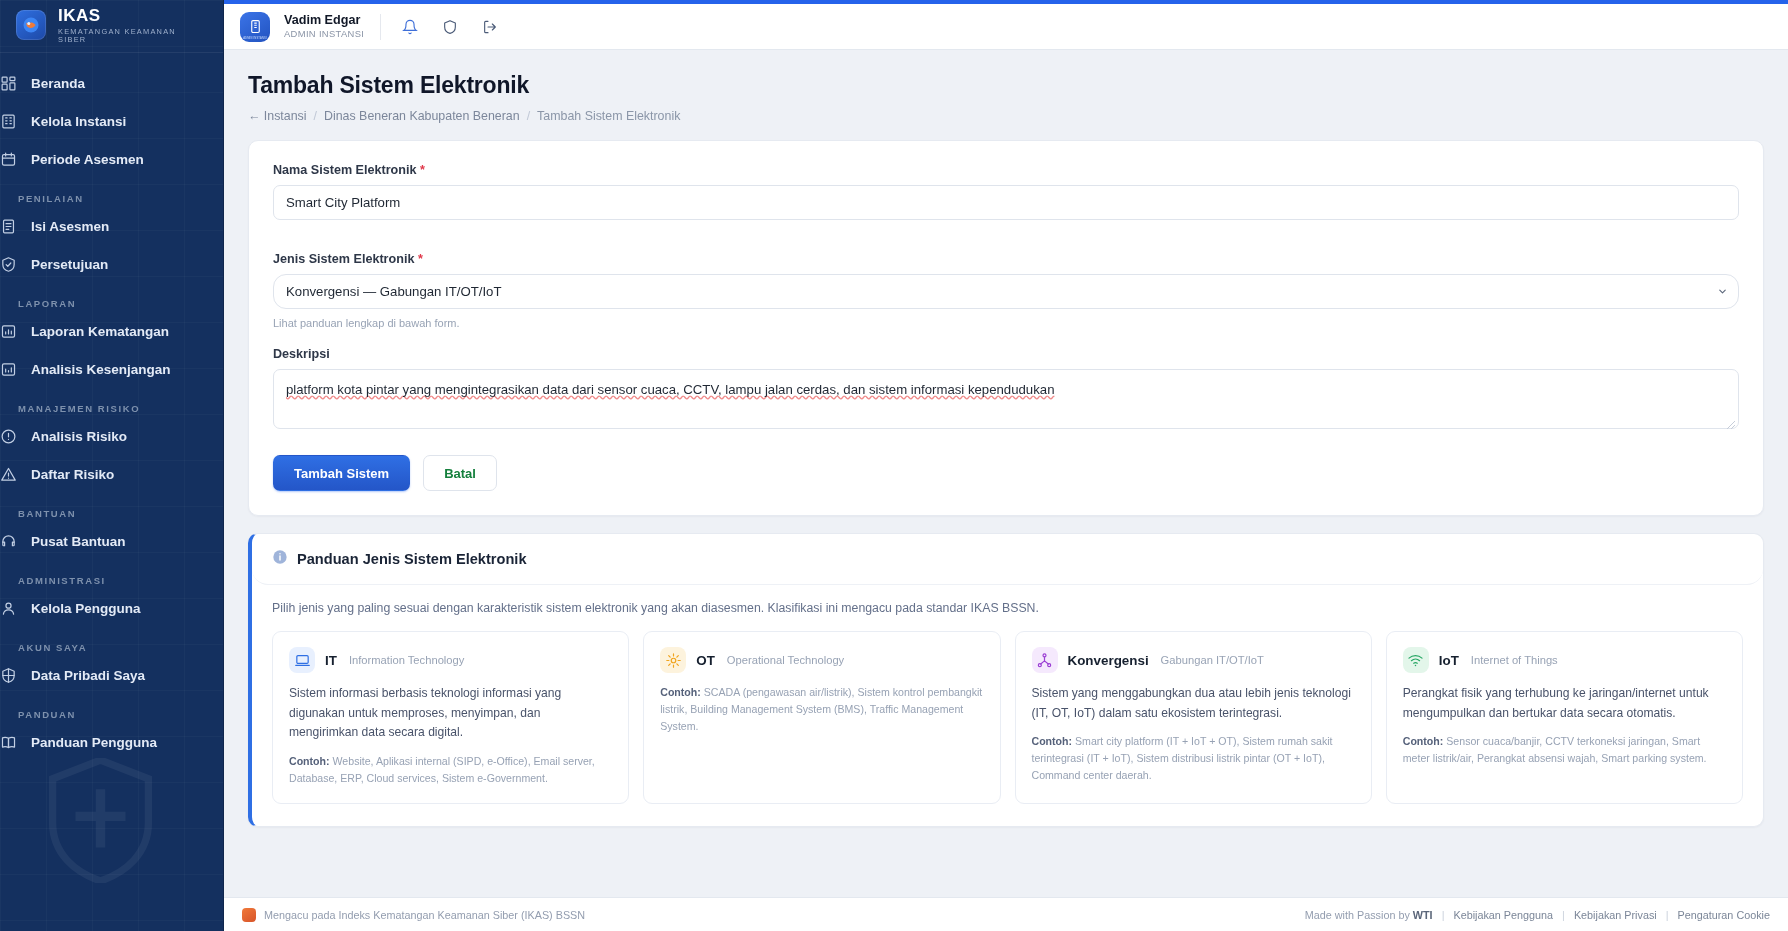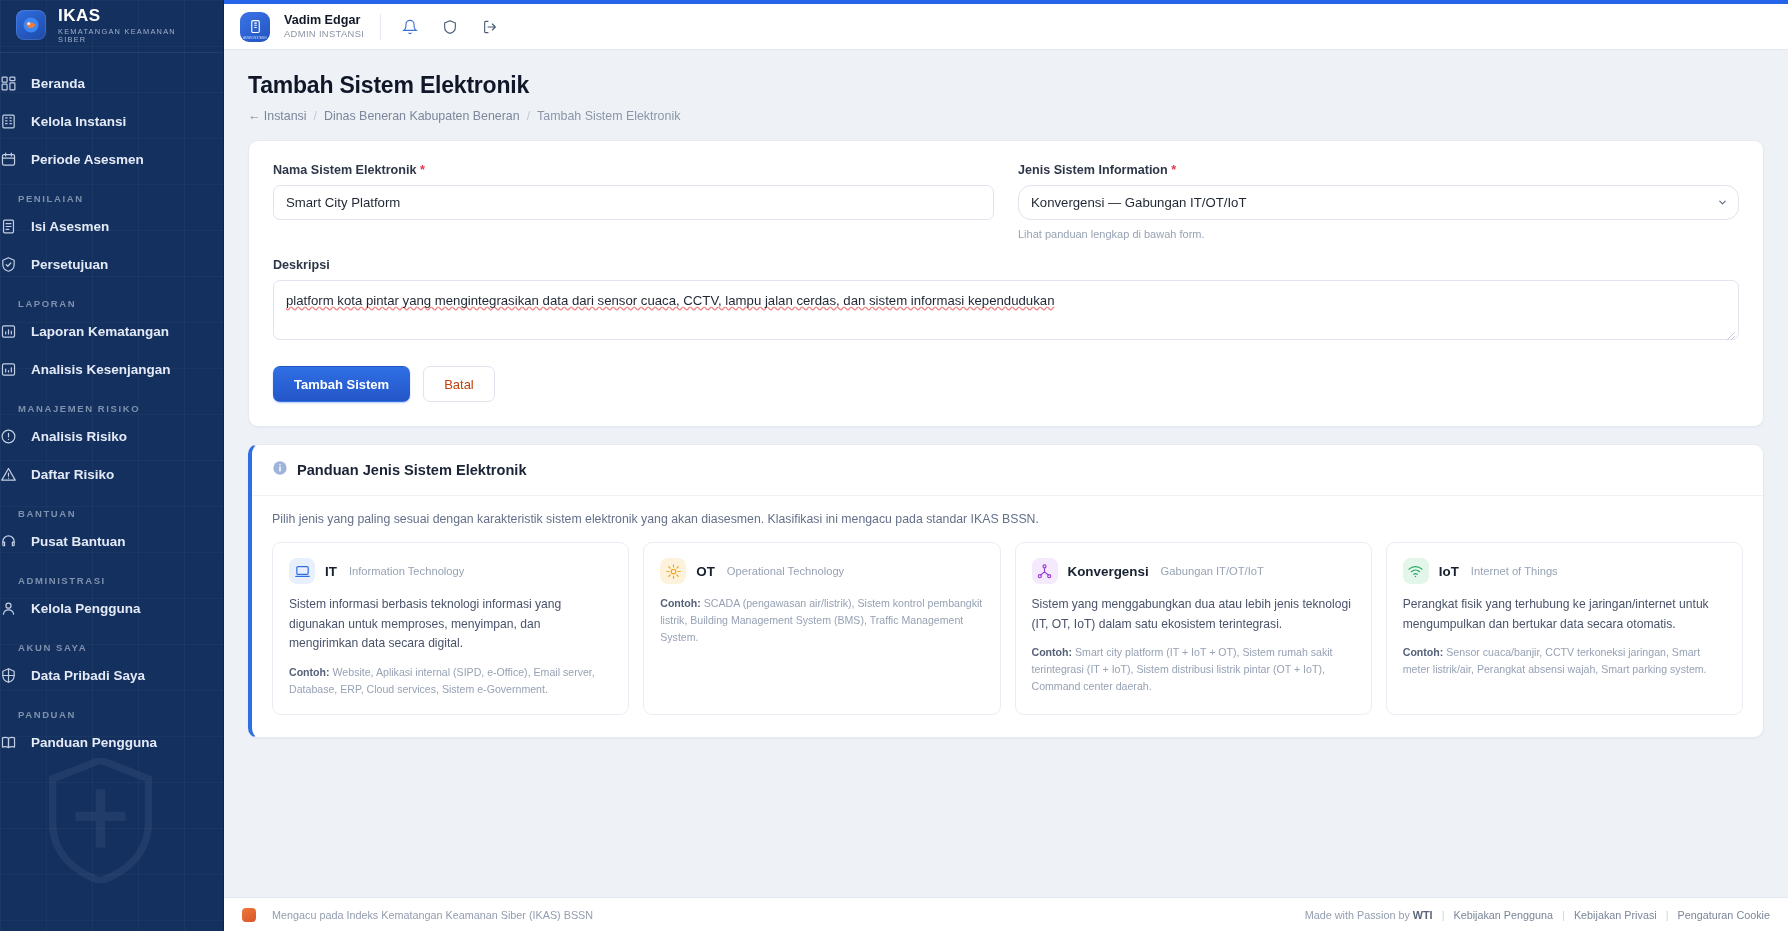--- a/index.html
+++ b/index.html
@@ -85,21 +85,21 @@
   .crumbs { margin-top: 10px; font-size: 12.4px; color:#7c879b; display:flex; align-items:center; gap:7px; }
   .crumbs a { color:#7c879b; text-decoration:none; cursor:pointer; }
   .crumb-sep { color:#c0c8d6; }
   .crumb-cur { color:#8b96a8; }
 
   .card {
     background:#fff; border:1px solid #e6eaf1; border-radius: 10px;
     box-shadow: 0 1px 2px rgba(16,24,40,.04);
   }
   .form-card { margin-top: 17px; padding: 22px 24px 24px 24px; }
-  .form-row { display:flex; gap: 24px; }
+  .form-row { display:flex; gap: 32px; flex-direction: column; }
   .fg { flex:1; min-width:0; }
   .flabel { font-size: 12.6px; color:#2e3748; font-weight:600; margin-bottom: 8px; display:block; }
   .req { color:#e0394b; }
   .finput {
     width:100%; height: 35px; border:1px solid #dfe4ec; border-radius: 7px;
     padding: 0 12px; font-size: 13.2px; color:#1f2733; background:#fff;
     font-family: "Liberation Sans", sans-serif; outline:none;
   }
   .fselect {
     width:100%; height: 35px; border:1px solid #dfe4ec; border-radius: 13px;
@@ -129,27 +129,27 @@
   }
   .btn-row { display:flex; gap: 13px; margin-top: 22px; }
   .btn {
     height: 36px; border-radius: 7px; font-size: 13px; font-weight: 700;
     padding: 0 20px; cursor:pointer; border:1px solid transparent;
     font-family:"Liberation Sans", sans-serif;
     display:flex; align-items:center; justify-content:center;
   }
   .btn-primary { background: linear-gradient(180deg,#2f6fe4,#2456c8); color:#fff;
     box-shadow: 0 1px 2px rgba(37,99,235,.35); }
-  .btn-ghost { background:#fff; border:1px solid #dfe4ec; color:#c2410c; font-weight:400; }
+  .btn-ghost { background:#fff; border:1px solid #dfe4ec; color:#15803d; font-weight:700; }
 
   
   .guide { margin-top: 17px; border-left: 4px solid #2f6fe4; overflow:hidden; }
   .guide-head {
     display:flex; align-items:center; gap: 9px;
-    padding: 15px 20px; border-bottom: 1px solid #eef1f6;
+    padding: 15px 20px; border-bottom: 1px solid #eef1f6; border-radius: 16px;
   }
   .guide-title { font-size: 14.6px; font-weight: 700; color:#1a2436; }
   .guide-body { padding: 16px 20px 22px 20px; }
   .guide-desc { font-size: 12.3px; color:#64708a; }
   .cards { display:flex; gap: 14px; margin-top: 16px; }
   .tcard {
     flex:1; min-width:0; border:1px solid #e9edf4; border-radius: 9px;
     background:#fff; padding: 15px 16px 16px 16px;
   }
   .tcard-head { display:flex; align-items:center; gap: 10px; margin-bottom: 11px; }
@@ -161,21 +161,21 @@
   .texam { font-size: 10.6px; color:#97a2b4; line-height: 1.62; margin-top: 10px; }
   .texam b { color:#55617a; font-weight:700; }
 
   
   .footer {
     height: 34px; background:#fff; border-top:1px solid #e3e8ef;
     display:flex; align-items:center; justify-content:space-between;
     padding: 0 18px; font-size: 10.8px; color:#939daf;
     position: absolute; bottom: 0; left: 0; right: 0;
   }
-  .f-left { display:flex; align-items:center; gap: 16px; }
+  .f-left { display:flex; align-items:center; gap: 8px; }
   .f-logo { width:14px; height:14px; border-radius:4px;
     background: linear-gradient(145deg,#f0793a,#d7542a); flex:none; }
   .f-right { display:flex; align-items:center; gap: 9px; }
   .f-right a { color:#7b8698; text-decoration:none; cursor:pointer; }
   .f-sep { color:#cbd2dd; }
   .f-brand { color:#5a6579; font-weight:700; }
 </style>
 </head>
 <body>
 
@@ -385,21 +385,21 @@
           <div class="fg">
             <label class="flabel">
               <span>Nama Sistem Elektronik</span>
               <span class="req">*</span>
             </label>
             <input class="finput" type="text" value="Smart City Platform" style="">
           </div>
 
           <div class="fg">
             <label class="flabel">
-              <span>Jenis Sistem Information</span>
+              <span>Jenis Sistem Elektronik</span>
               <span class="req">*</span>
             </label>
             <div class="sel-wrap">
               <select class="fselect" id="type-select"><option>IT — Information Technology</option><option>OT — Operational Technology</option><option>IoT — Internet of Things</option><option selected="">Konvergensi — Gabungan IT/OT/IoT</option></select>
               <span class="chev">
                 <svg width="11" height="11" viewBox="0 0 24 24" fill="none" stroke="currentColor" stroke-width="2.4" stroke-linecap="round" stroke-linejoin="round">
                     <path d="M6 9l6 6 6-6"></path>
                   </svg>
               </span>
             </div>

